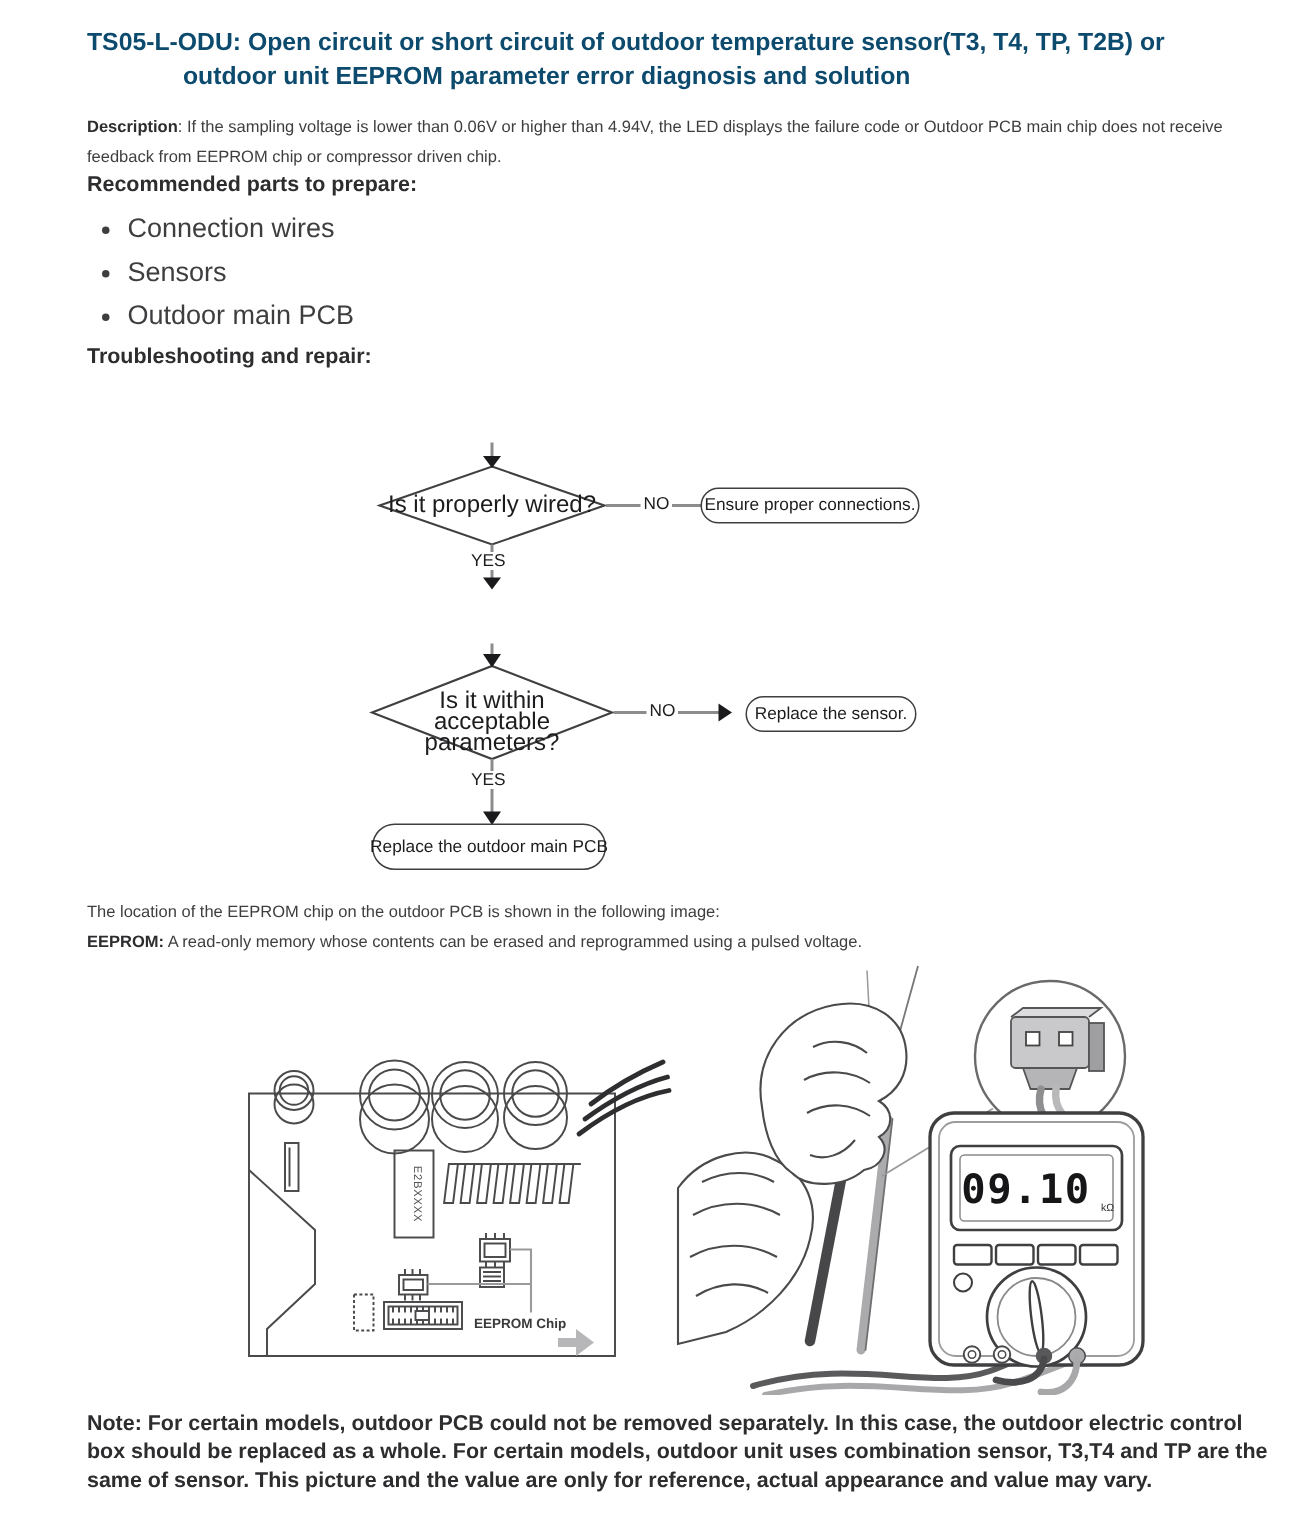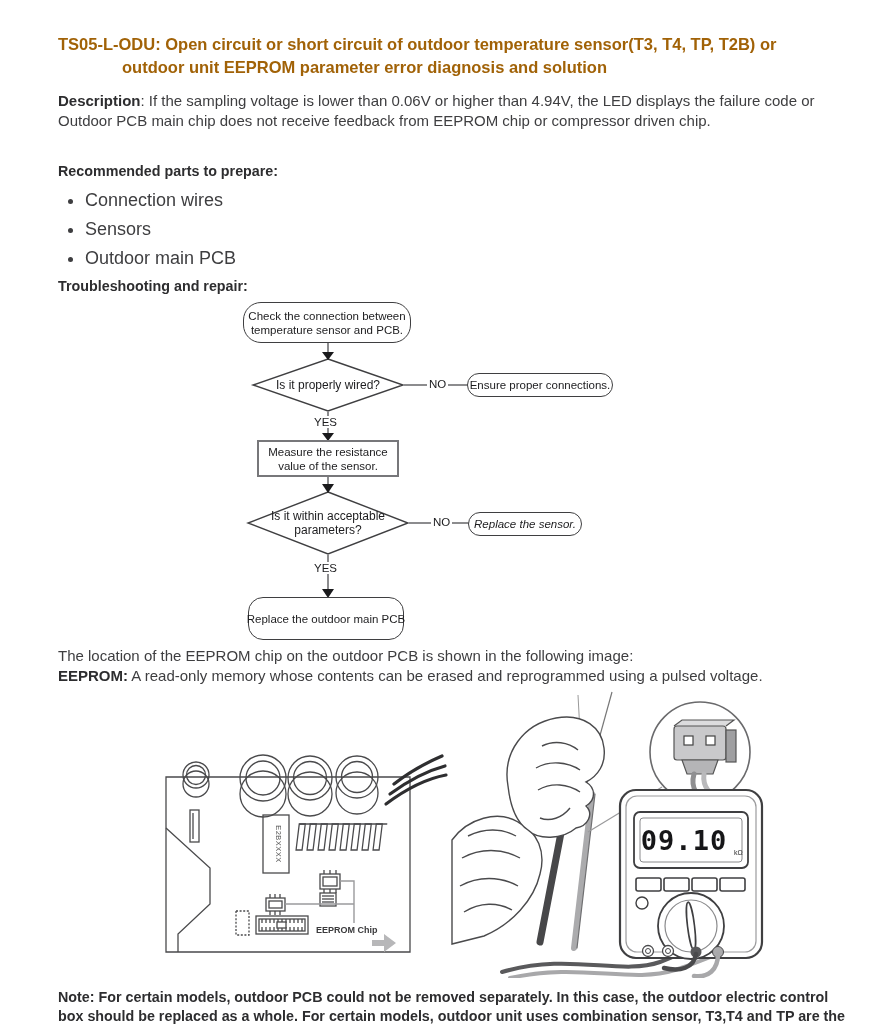--- a/index.html
+++ b/index.html
@@ -1,42 +1,42 @@
 <!DOCTYPE html>
 <html><head>
 <meta charset="utf-8">
 <style>
   * { margin:0; padding:0; box-sizing:border-box; }
   html,body { background:#ffffff; }
   body { font-family:"Liberation Sans", sans-serif; color:#3e3e40; }
   .page { position:relative; width:872px; height:1024px; background:#fff; overflow:hidden; }
   .content { padding:16px 18px 0 58px; }
 
-  h1.title { font-size:16.5px; font-weight:700; line-height:23px; color:#a16207; margin-top:17px; }
+  h1.title { font-size:16.5px; font-weight:700; line-height:23px; color:#0c4a6e; margin-top:1px; }
   .title-l2 { display:block; margin-left:64px; }
 
-  p.body-text { font-size:15px; line-height:20px; max-width:798px; margin-top:12px; }
+  p.body-text { font-size:11px; line-height:20px; max-width:798px; margin-top:12px; }
   .b { font-weight:700; color:#2d2d2f; }
 
-  h3.section { font-size:14.3px; font-weight:700; color:#2d2d2f; margin-top:32px; }
+  h3.section { font-size:14.3px; font-weight:700; color:#2d2d2f; margin-top:0; }
   ul.parts { margin:12px 0 0 27px; }
   ul.parts li { font-size:18px; line-height:19px; margin-bottom:10px; }
 
   
   .flowchart { position:relative; height:338px; margin-top:2px; }
   .flowchart svg.fc-lines { position:absolute; left:0; top:0; z-index:0; }
   .fc-box { position:absolute; z-index:1; display:flex; align-items:center; justify-content:center;
             text-align:center; font-size:11.5px; line-height:14px; color:#1c1c1e; background:#fff; }
   .fc-start { left:243px; top:6px; width:168px; height:41px; border:1.5px solid #3f3f41; border-radius:18px; }
   .fc-pill1 { left:467px; top:77px; width:146px; height:24px; border:1.4px solid #3f3f41; border-radius:12px; white-space:nowrap; }
   .fc-proc  { left:257px; top:144px; width:142px; height:37px; border:2px solid #77777a; }
-  .fc-pill2 { left:468px; top:216px; width:114px; height:24px; border:1.4px solid #3f3f41; border-radius:12px; white-space:nowrap;font-style:italic; }
-  .fc-end   { left:248px; top:301px; width:156px; height:43px; border:1.5px solid #3f3f41; border-radius:15px; white-space:nowrap; }
+  .fc-pill2 { left:497px; top:216px; width:114px; height:24px; border:1.4px solid #3f3f41; border-radius:12px; white-space:nowrap; }
+  .fc-end   { left:248px; top:301px; width:156px; height:31px; border:1.5px solid #3f3f41; border-radius:15px; white-space:nowrap; }
   .fc-label { position:absolute; z-index:1; font-size:11.5px; color:#1c1c1e; background:#fff; text-align:left; padding:0 2px; }
-  .fc-dtext { position:absolute; z-index:1; font-size:12px; line-height:14px; color:#1c1c1e; text-align:center; }
+  .fc-dtext { position:absolute; z-index:1; font-size:16px; line-height:14px; color:#1c1c1e; text-align:center; }
 
   
   .figures { position:relative; height:290px; margin-top:4px; }
   .figures svg { position:absolute; }
 
   p.note { font-size:14.3px; font-weight:700; line-height:19px; color:#2d2d2f; max-width:800px; margin-top:8px; }
 </style>
 </head>
 <body>
 
@@ -79,26 +79,24 @@
       <g fill="#1a1a1c">
         <polygon points="322,56 334,56 328,64"></polygon>
         <polygon points="479,83 479,95 488,89"></polygon>
         <polygon points="322,137 334,137 328,145"></polygon>
         <polygon points="322,188 334,188 328,197"></polygon>
         <polygon points="479,221 479,233 488,227"></polygon>
         <polygon points="322,293 334,293 328,302"></polygon>
       </g>
     </svg>
 
-    <div class="fc-box fc-start">Check the connection between temperature sensor and PCB.</div>
     <div class="fc-dtext" style="left:258px;top:82px;width:140px;">Is it properly wired?</div>
     <div class="fc-label" style="left:427px;top:82px;">NO</div>
     <div class="fc-box fc-pill1">Ensure proper connections.</div>
     <div class="fc-label" style="left:312px;top:120px;">YES</div>
-    <div class="fc-box fc-proc">Measure the resistance value of the sensor.</div>
     <div class="fc-dtext" style="left:263px;top:213px;width:130px;">Is it within acceptable parameters?</div>
     <div class="fc-label" style="left:431px;top:220px;">NO</div>
     <div class="fc-box fc-pill2">Replace the sensor.</div>
     <div class="fc-label" style="left:312px;top:266px;">YES</div>
     <div class="fc-box fc-end">Replace the outdoor main PCB</div>
   </div>
 
   <div class="content" style="padding-top:0">
     <p class="body-text" style="margin-top:12px">The location of the EEPROM chip on the outdoor PCB is shown in the following image:</p>
     <p class="body-text" style="margin-top:0">

